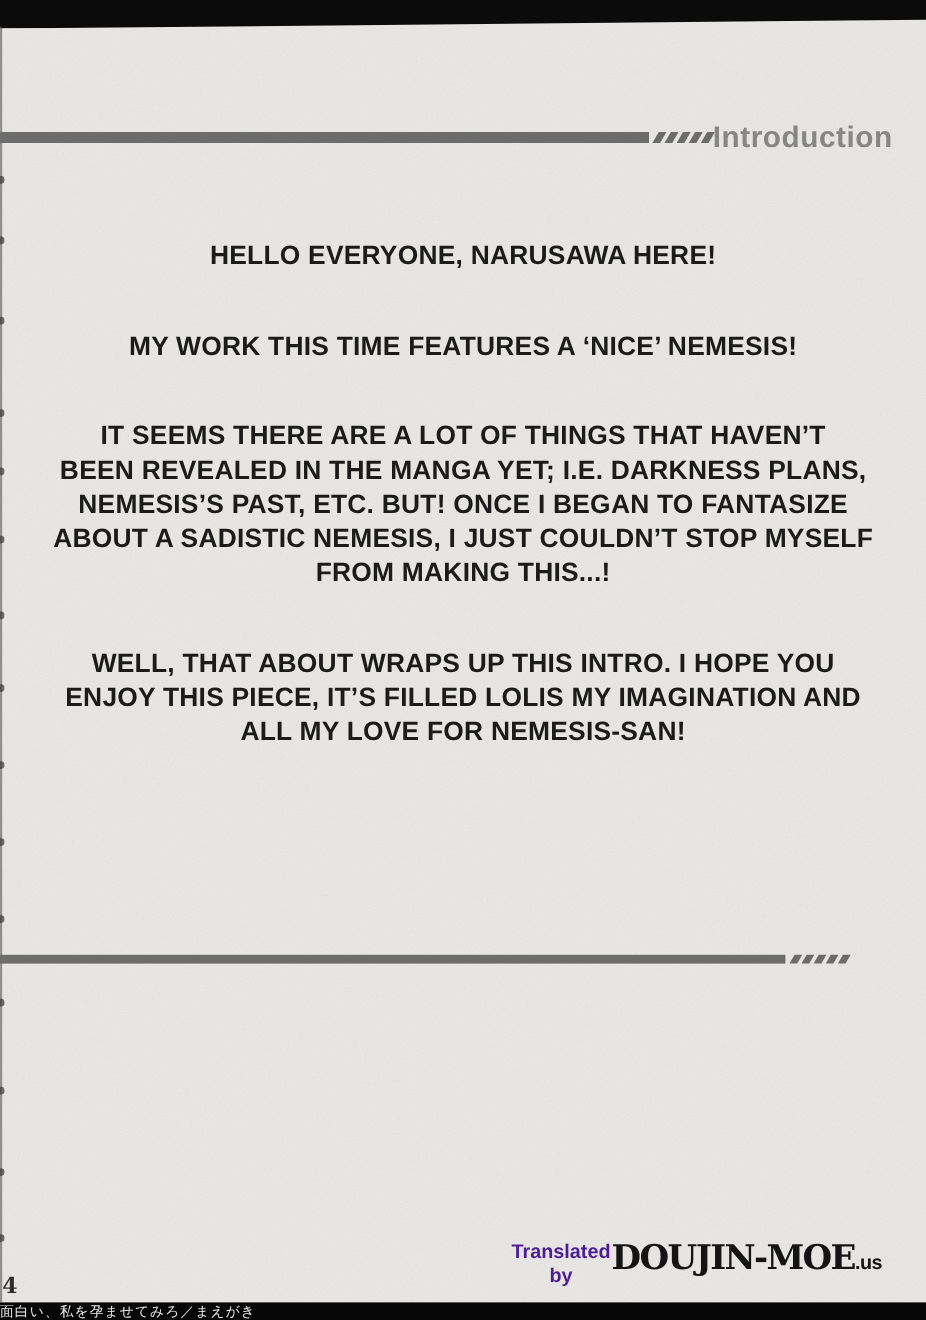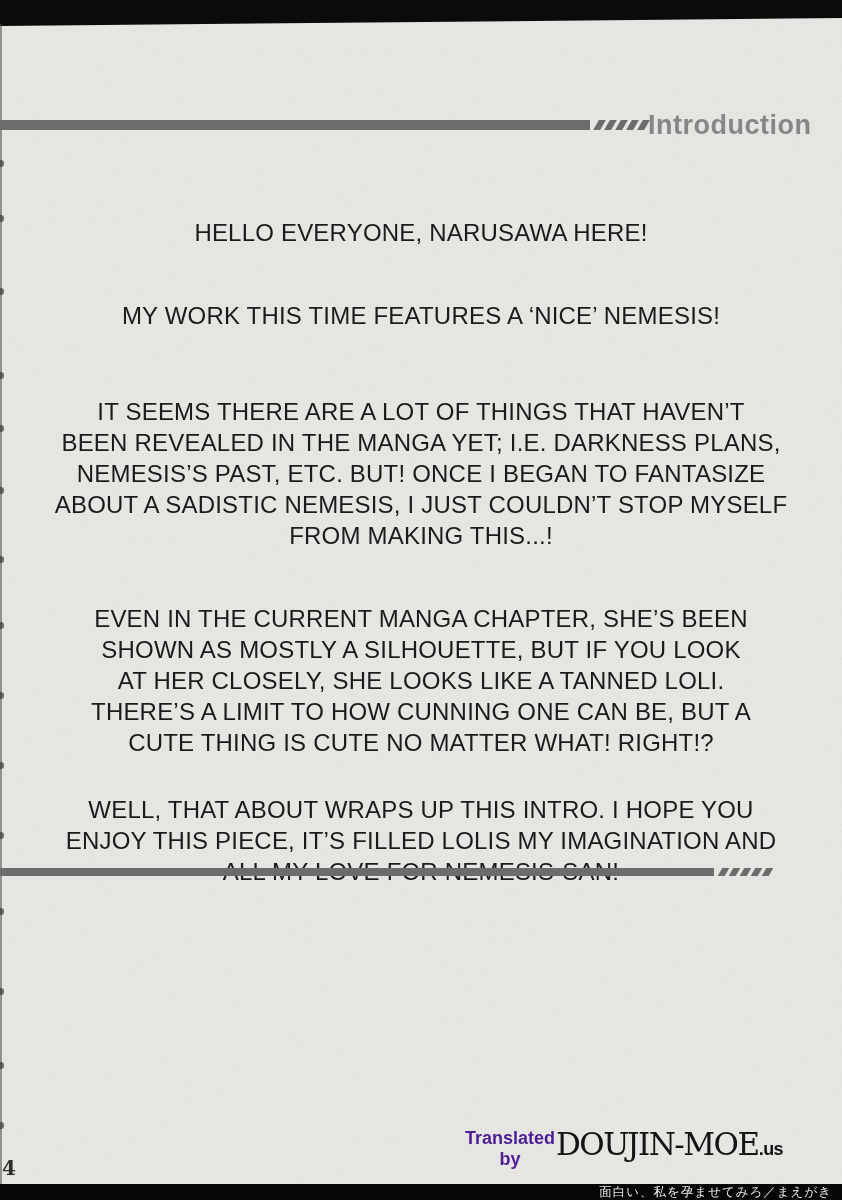--- a/index.html
+++ b/index.html
@@ -9,21 +9,21 @@
     font-family:"Liberation Sans", sans-serif;
   }
   .noise-overlay{position:absolute; left:0; top:0; width:842px; height:1200px; pointer-events:none;}
 
   .top-scan-bar{
     position:absolute; left:0; top:0; width:842px; height:26px; background:#0b0b0b;
     clip-path:polygon(0 0,100% 0,100% 18px,0 26px);
   }
   .bottom-scan-bar{
     position:absolute; left:0; top:1184px; width:842px; height:16px; background:#060606;
-    color:#e9e9e9; font-size:12.5px; line-height:16px; text-align:right;
+    color:#e9e9e9; font-size:12.5px; line-height:16px; text-align:left;
     font-family:"DejaVu Sans", sans-serif; letter-spacing:1px; padding:0; box-sizing:border-box;
   }
   .bottom-scan-bar .jp{padding-right:10px; display:inline-block;}
 
   .gutter-line{position:absolute; left:0; top:24px; height:1160px; width:2px; background:#4a4a48; opacity:.55;}
   .gutter-tick{position:absolute; left:0; width:4px; height:7px; background:#3a3a38; opacity:.7; border-radius:0 3px 3px 0;}
 
   .rule{position:absolute; background:#6c6c6c;}
   .rule-top{left:0; top:120px; width:590px; height:10px;}
   .rule-bottom{left:0; top:868px; width:714px; height:8px;}
@@ -34,46 +34,46 @@
   .stripes-top .stripe{height:10px;}
   .stripes-bottom .stripe{height:8px;}
 
   .intro-label{
     position:absolute; left:648px; top:110px; color:#868686;
     font-size:27px; font-weight:bold; letter-spacing:.5px;
   }
 
   .body-text{
     position:absolute; left:0; top:186px; width:842px;
-    text-align:center; color:#1b1b1b; font-weight:normal;
+    text-align:center; color:#1b1b1b; font-weight:bold;
     font-size:24px; line-height:31px; letter-spacing:.2px;
     white-space:pre-line;
   }
   .body-text p{margin:0;}
   .body-text p:nth-child(1){margin-bottom:21px;}
-  .body-text p:nth-child(2){margin-bottom:34px;}
+  .body-text p:nth-child(2){margin-bottom:19px;}
   .body-text p:nth-child(3){margin-bottom:21px;}
   .body-text p:nth-child(4){margin-bottom:5px;}
   .body-text p:nth-child(5){margin-bottom:12px;}
 
   .page-number{
     position:absolute; left:2px; top:1156px; color:#2e2e2c;
     font-family:"DejaVu Serif", serif; font-weight:bold; font-size:20px;
   }
 
   .credit-by{
     position:absolute; left:458px; top:1128px; width:104px; text-align:center;
     font-family:Liberation Sans, sans-serif; font-weight:bold; font-size:18px; line-height:21px;
     color:#4c1d95; white-space:pre-line;
   }
   .credit-logo{
     position:absolute; left:556px; top:1126px; width:286px; color:#141414; white-space:nowrap;
   }
   .logo-main{
-    font-family:"DejaVu Serif", serif; font-weight:normal; font-size:31px; letter-spacing:-1.5px;
+    font-family:"DejaVu Serif", serif; font-weight:bold; font-size:31px; letter-spacing:-1.5px;
   }
   .logo-suffix{
     font-family:"Liberation Sans", sans-serif; font-weight:bold; font-size:18px; letter-spacing:-.5px;
   }
 </style>
 </head>
 <body>
 
 <div class="page">
 
@@ -114,25 +114,20 @@
   <div class="intro-label">Introduction</div>
 
   <main class="body-text">
     <p>HELLO EVERYONE, NARUSAWA HERE!</p>
     <p>MY WORK THIS TIME FEATURES A ‘NICE’ NEMESIS!</p>
     <p>IT SEEMS THERE ARE A LOT OF THINGS THAT HAVEN’T
 BEEN REVEALED IN THE MANGA YET; I.E. DARKNESS PLANS,
 NEMESIS’S PAST, ETC. BUT! ONCE I BEGAN TO FANTASIZE
 ABOUT A SADISTIC NEMESIS, I JUST COULDN’T STOP MYSELF
 FROM MAKING THIS...!</p>
-    <p>EVEN IN THE CURRENT MANGA CHAPTER, SHE’S BEEN
-SHOWN AS MOSTLY A SILHOUETTE, BUT IF YOU LOOK
-AT HER CLOSELY, SHE LOOKS LIKE A TANNED LOLI.
-THERE’S A LIMIT TO HOW CUNNING ONE CAN BE, BUT A
-CUTE THING IS CUTE NO MATTER WHAT! RIGHT!?</p>
     <p>WELL, THAT ABOUT WRAPS UP THIS INTRO. I HOPE YOU
 ENJOY THIS PIECE, IT’S FILLED LOLIS MY IMAGINATION AND
 ALL MY LOVE FOR NEMESIS-SAN!</p>
   </main>
 
   <div class="rule rule-bottom"></div>
   <div class="stripes stripes-bottom">
     <span class="stripe"></span>
     <span class="stripe"></span>
     <span class="stripe"></span>

